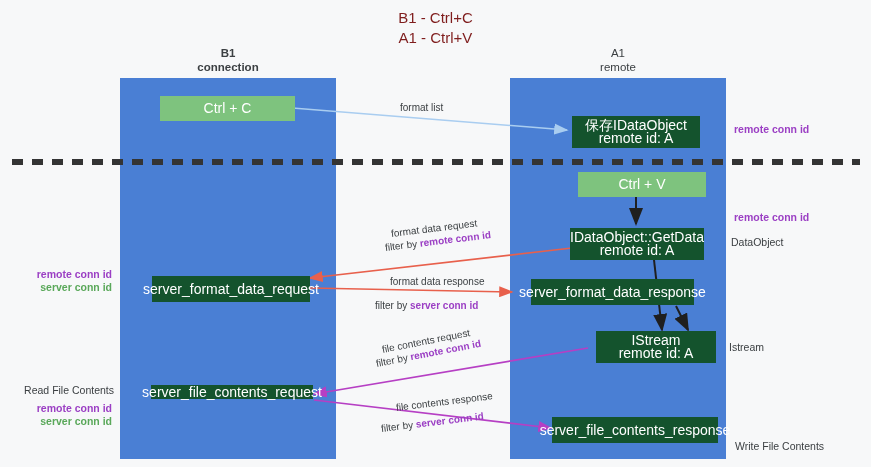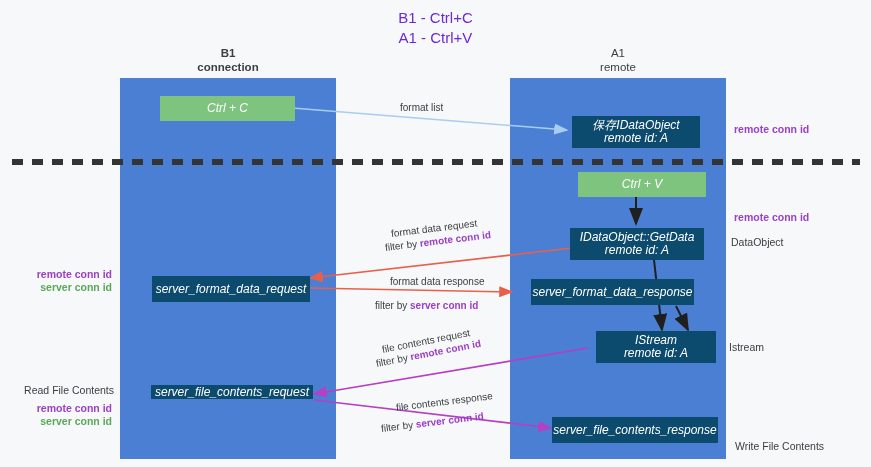--- a/index.html
+++ b/index.html
@@ -32,21 +32,21 @@
   .lane-b1 { left: 120px; top: 78px; width: 216px; height: 381px; }
   .lane-a1 { left: 510px; top: 78px; width: 216px; height: 381px; }
 
   .title {
     position: absolute;
     left: 0;
     top: 8px;
     width: 871px;
     text-align: center;
     font-size: 15px;
-    color: #6d28d9;
+    color: #7f1d1d;
     line-height: 20px;
     white-space: pre-line;
   }
   .col-head {
     position: absolute;
     text-align: center;
     font-size: 11.5px;
     color: #3c4043;
     line-height: 14px;
     white-space: pre-line;
@@ -55,29 +55,28 @@
   .col-head-a1 { left: 510px; top: 46px; width: 216px; }
 
   .node {
     position: absolute;
     box-sizing: border-box;
     display: flex;
     flex-direction: column;
     align-items: center;
     justify-content: center;
     color: #ffffff;
-    font-size: 12px;
+    font-size: 14px;
     line-height: 13px;
     text-align: center;
     white-space: pre-line;
     padding: 2px 4px;
-    font-style: italic;
   }
   .node.green { background: #7ec37e; }
-  .node.orange { background: #0c4a6e; }
+  .node.orange { background: #14532d; }
 
   .side-label {
     position: absolute;
     font-size: 10.5px;
     line-height: 13px;
     color: #3c4043;
     white-space: pre-line;
   }
   .side-label.purple { color: #9b3fc4; font-weight: bold; }
   .side-label.green  { color: #5aa85a; font-weight: bold; }

